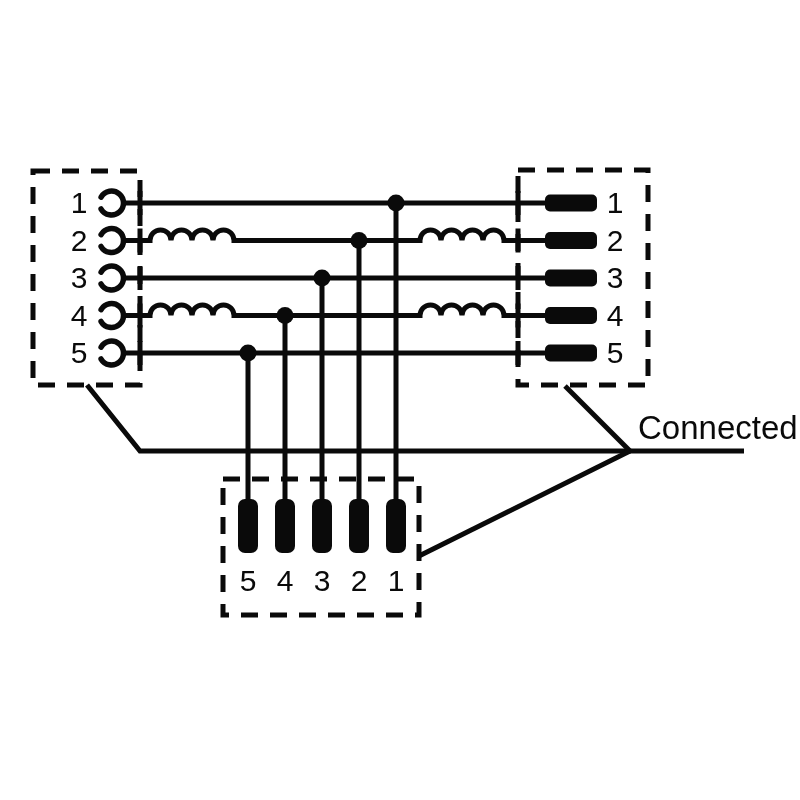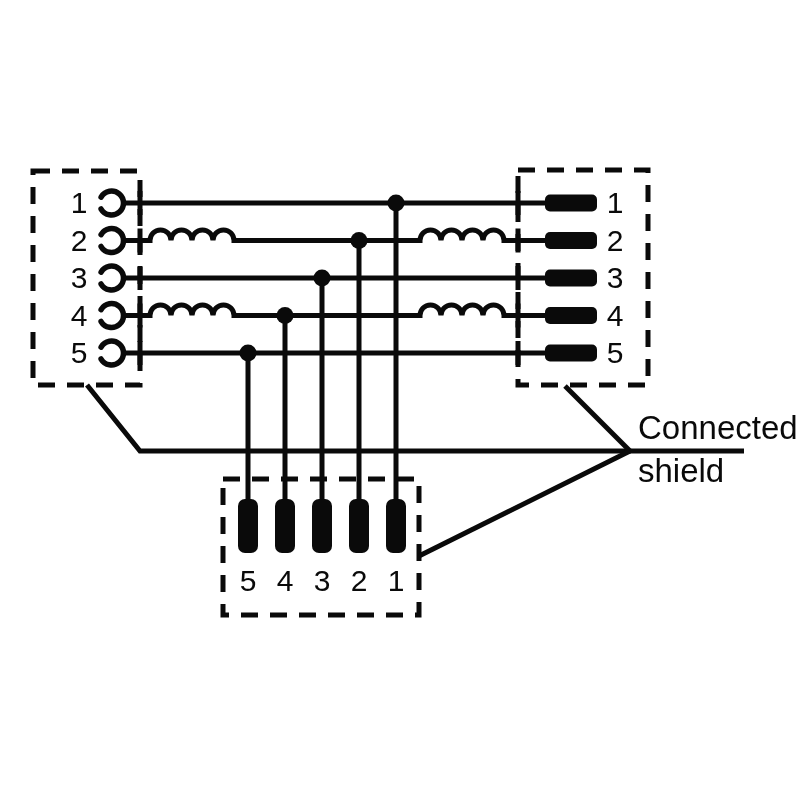--- a/index.html
+++ b/index.html
@@ -113,15 +113,14 @@
   <div class="lbl" style="left:615px; top:315.5px;">4</div>
   <div class="lbl" style="left:615px; top:353px;">5</div>
 
   <div class="lbl" style="left:248px; top:581px;">5</div>
   <div class="lbl" style="left:285px; top:581px;">4</div>
   <div class="lbl" style="left:322px; top:581px;">3</div>
   <div class="lbl" style="left:359px; top:581px;">2</div>
   <div class="lbl" style="left:396px; top:581px;">1</div>
 
   <div class="shield-text" style="left:638px; top:411px;">Connected</div>
-  <div class="shield-text" style="left:638px; top:454px;">shield</div>
 
 </div>
 
 </body></html>

